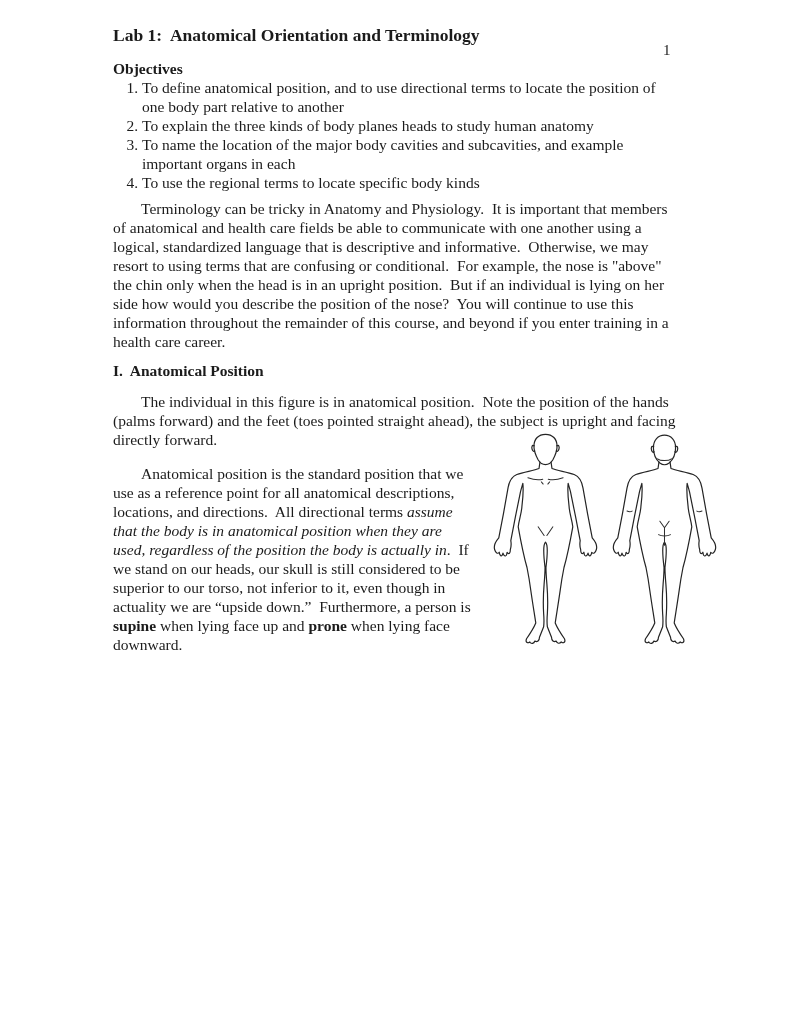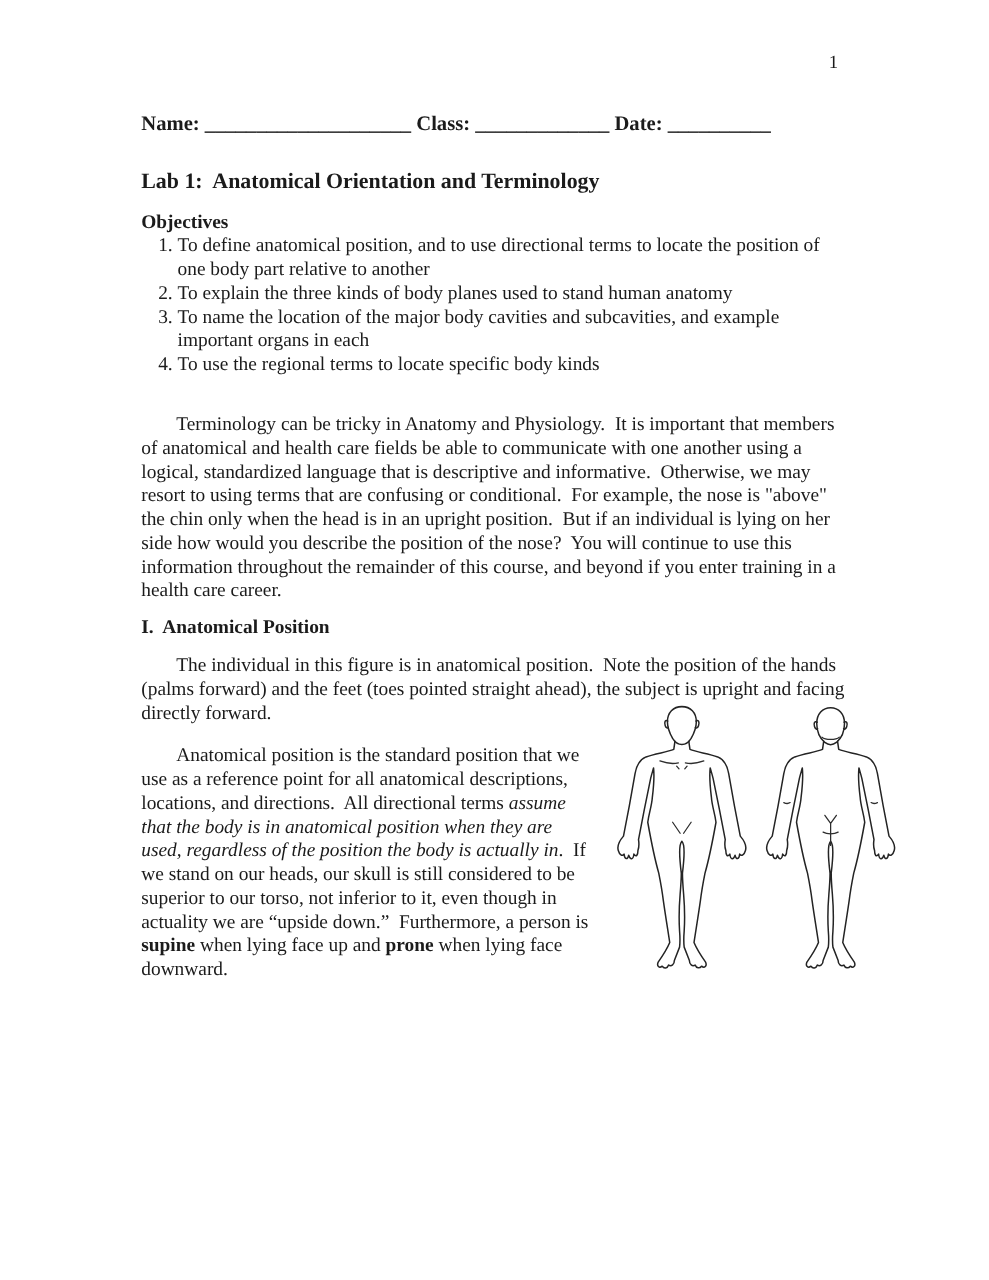--- a/index.html
+++ b/index.html
@@ -26,21 +26,21 @@
   .doc-title {
     margin-top:24px;
     text-align:left; font-weight:bold; font-size:17.5px; line-height:22px;
     white-space:pre-wrap;
   }
   .sec-heading { margin-top:13px; font-weight:bold; white-space:pre-wrap; }
   ol.objectives-list { margin:0; padding-left:29px; list-style:decimal; }
   ol.objectives-list li { line-height:19px; white-space:pre-wrap; }
   .intro-heading { margin-top:22px; font-weight:bold; white-space:pre-wrap; }
   .body-par {
-    margin-top:29px; text-indent:28px; white-space:pre-wrap; text-align:left;
+    margin-top:7px; text-indent:28px; white-space:pre-wrap; text-align:left;
   }
   .intro-par { min-height:152px; }
   .sec1-heading { margin-top:10px; font-weight:bold; white-space:pre-wrap; }
   .sec1-par1 { margin-top:12px; min-height:57px; }
   .figure-wrap {
     float:right;
     width:230px; height:260px;
     margin:-26px -44px 4px 14px;
     display:flex; justify-content:space-between; align-items:flex-start;
   }
@@ -51,28 +51,27 @@
   .fig-stroke { fill:none; stroke:#242424; stroke-width:1.3; stroke-linecap:round; stroke-linejoin:round; }
   .fig-detail { fill:none; stroke:#2e2e2e; stroke-width:1.1; stroke-linecap:round; stroke-linejoin:round; }
 </style>
 </head>
 <body>
 
 <div class="page">
 
   <div class="page-number">1</div>
 
-  <div class="header-line"><span>Name:</span><span> ____________________ </span><span>Class:</span><span> _____________ </span><span>Date:</span><span> __________</span></div>
 
   <div class="doc-title">Lab 1:  Anatomical Orientation and Terminology</div>
 
   <div class="sec-heading">Objectives</div>
   <ol class="objectives-list">
     <li>To define anatomical position, and to use directional terms to locate the position of one body part relative to another</li>
-    <li>To explain the three kinds of body planes used to stand human anatomy</li>
+    <li>To explain the three kinds of body planes heads to study human anatomy</li>
     <li>To name the location of the major body cavities and subcavities, and example important organs in each</li>
     <li>To use the regional terms to locate specific body kinds</li>
   </ol>
 
   <div class="body-par intro-par">Terminology can be tricky in Anatomy and Physiology.  It is important that members of anatomical and health care fields be able to communicate with one another using a logical, standardized language that is descriptive and informative.  Otherwise, we may resort to using terms that are confusing or conditional.  For example, the nose is "above" the chin only when the head is in an upright position.  But if an individual is lying on her side how would you describe the position of the nose?  You will continue to use this information throughout the remainder of this course, and beyond if you enter training in a health care career.</div>
 
   <div class="sec1-heading">I.  Anatomical Position</div>
   <div class="body-par sec1-par1">The individual in this figure is in anatomical position.  Note the position of the hands (palms forward) and the feet (toes pointed straight ahead), the subject is upright and facing directly forward.</div>
 
   <div class="figure-wrap">

